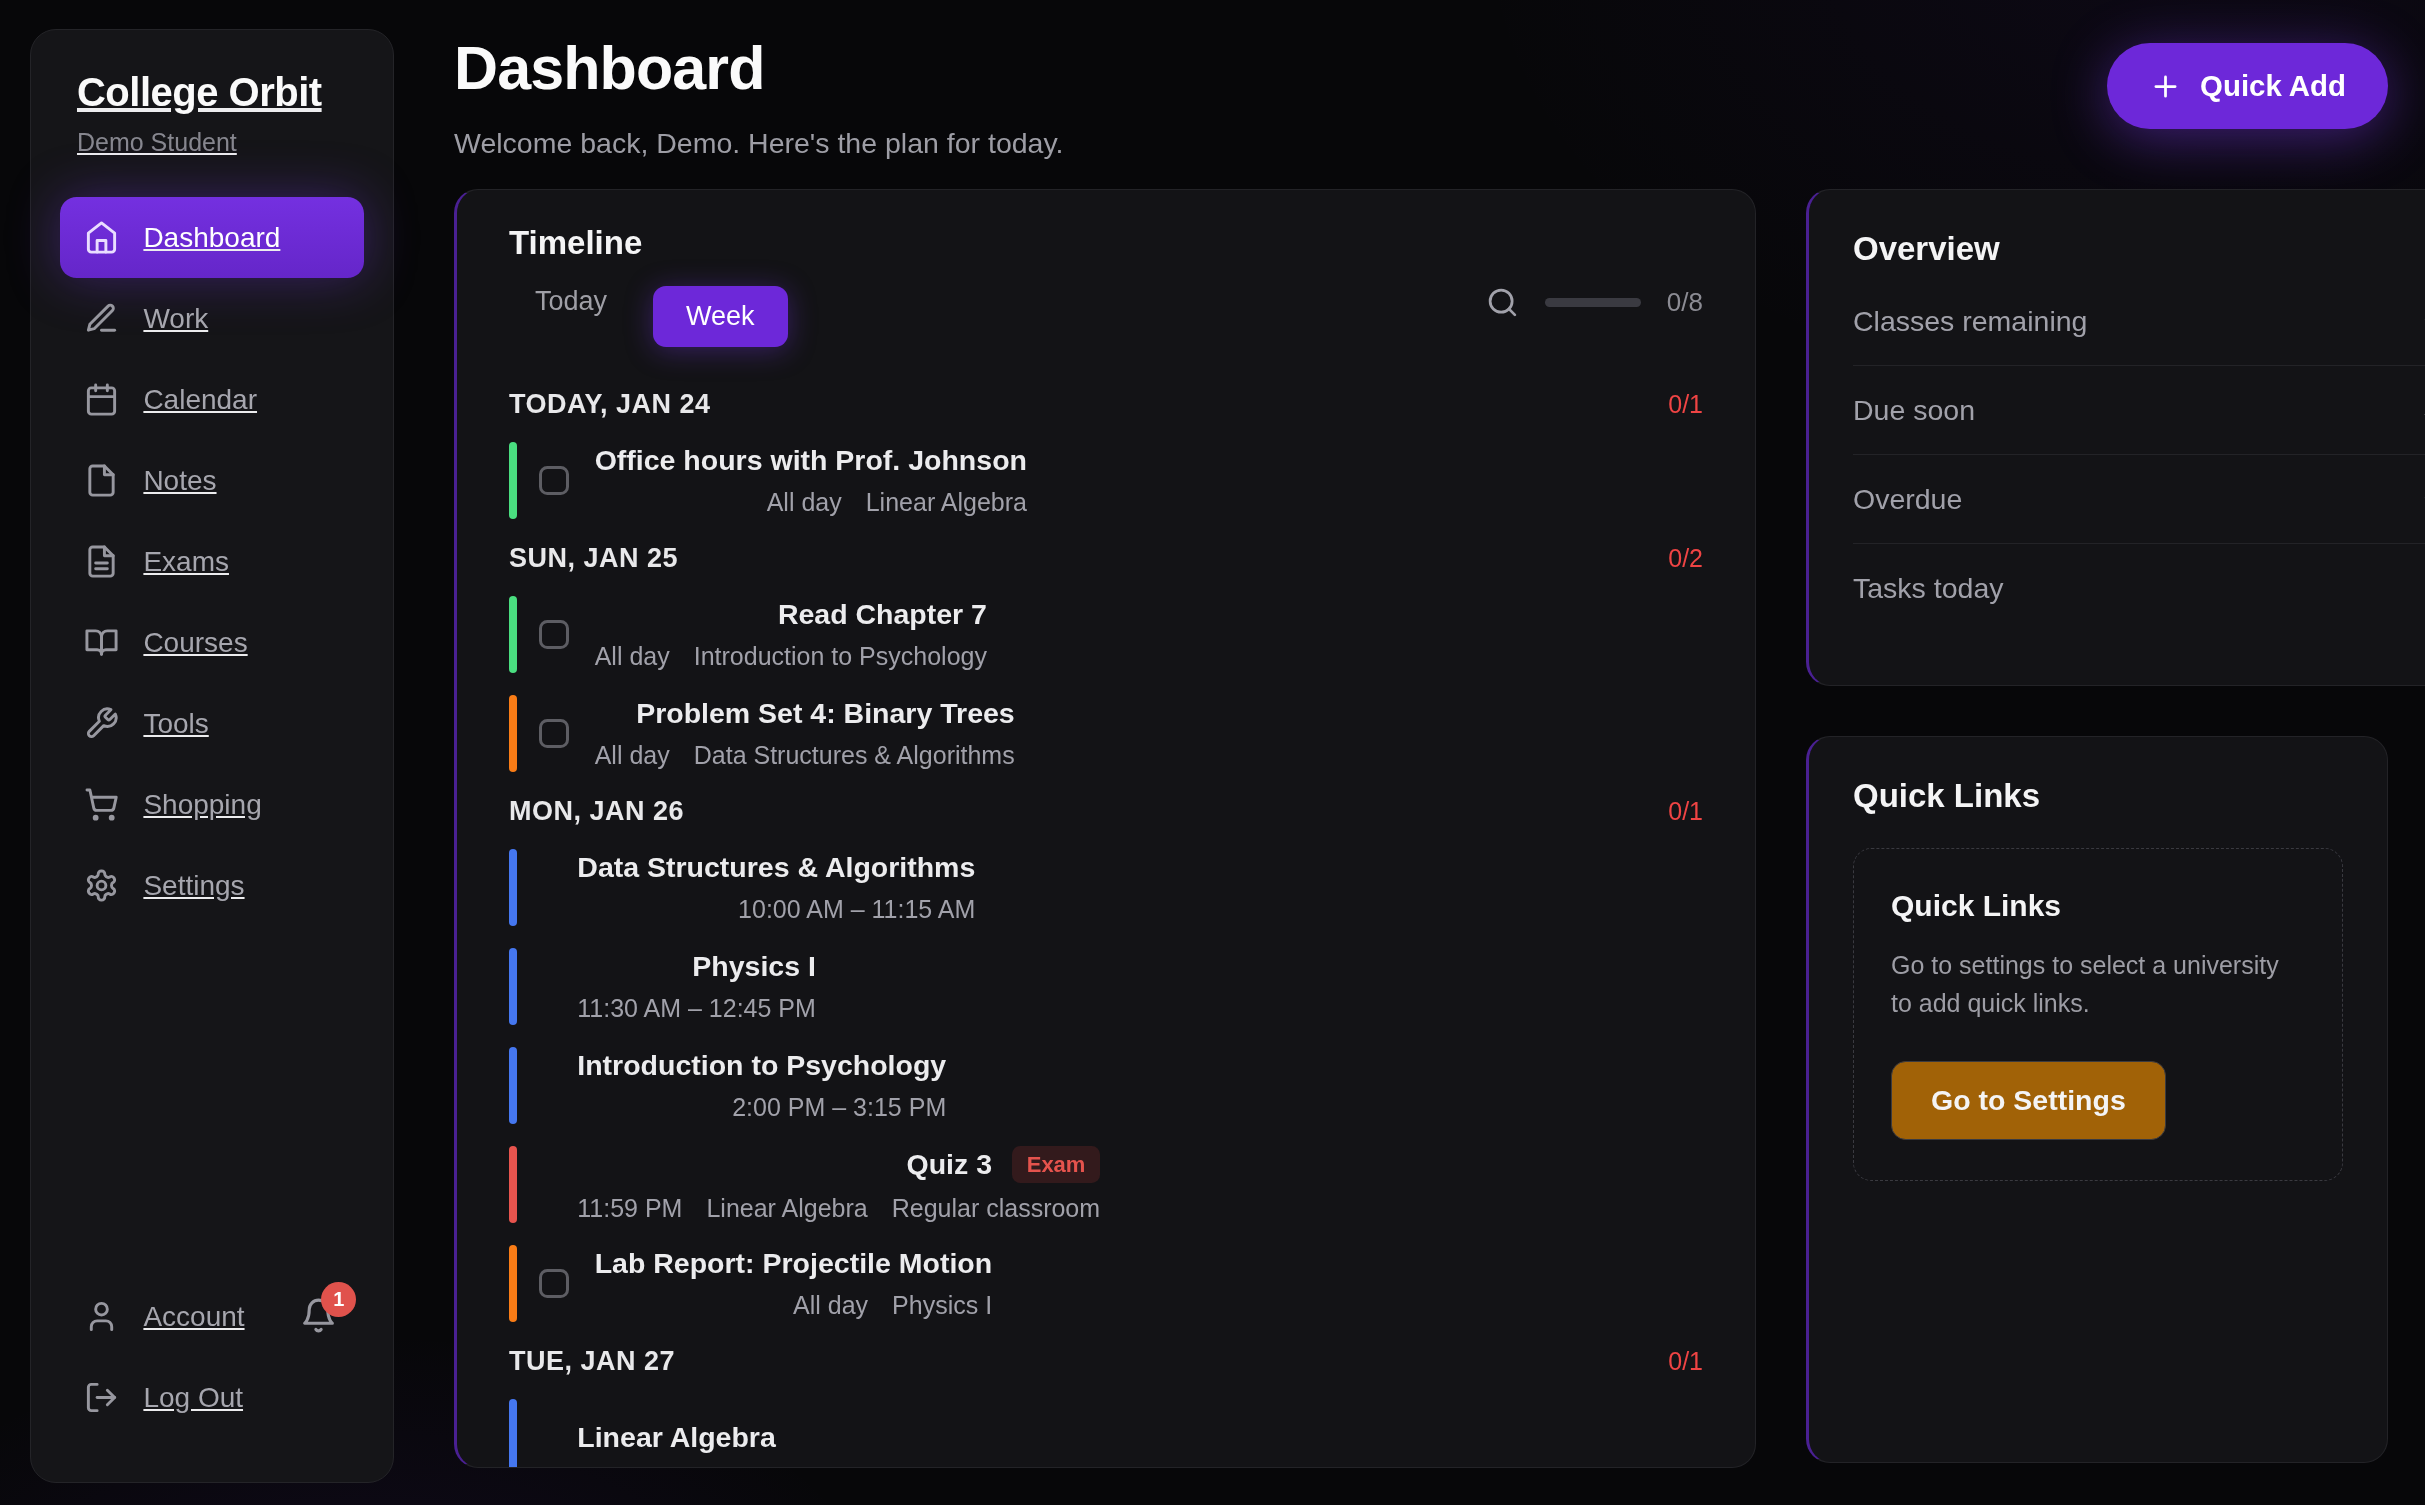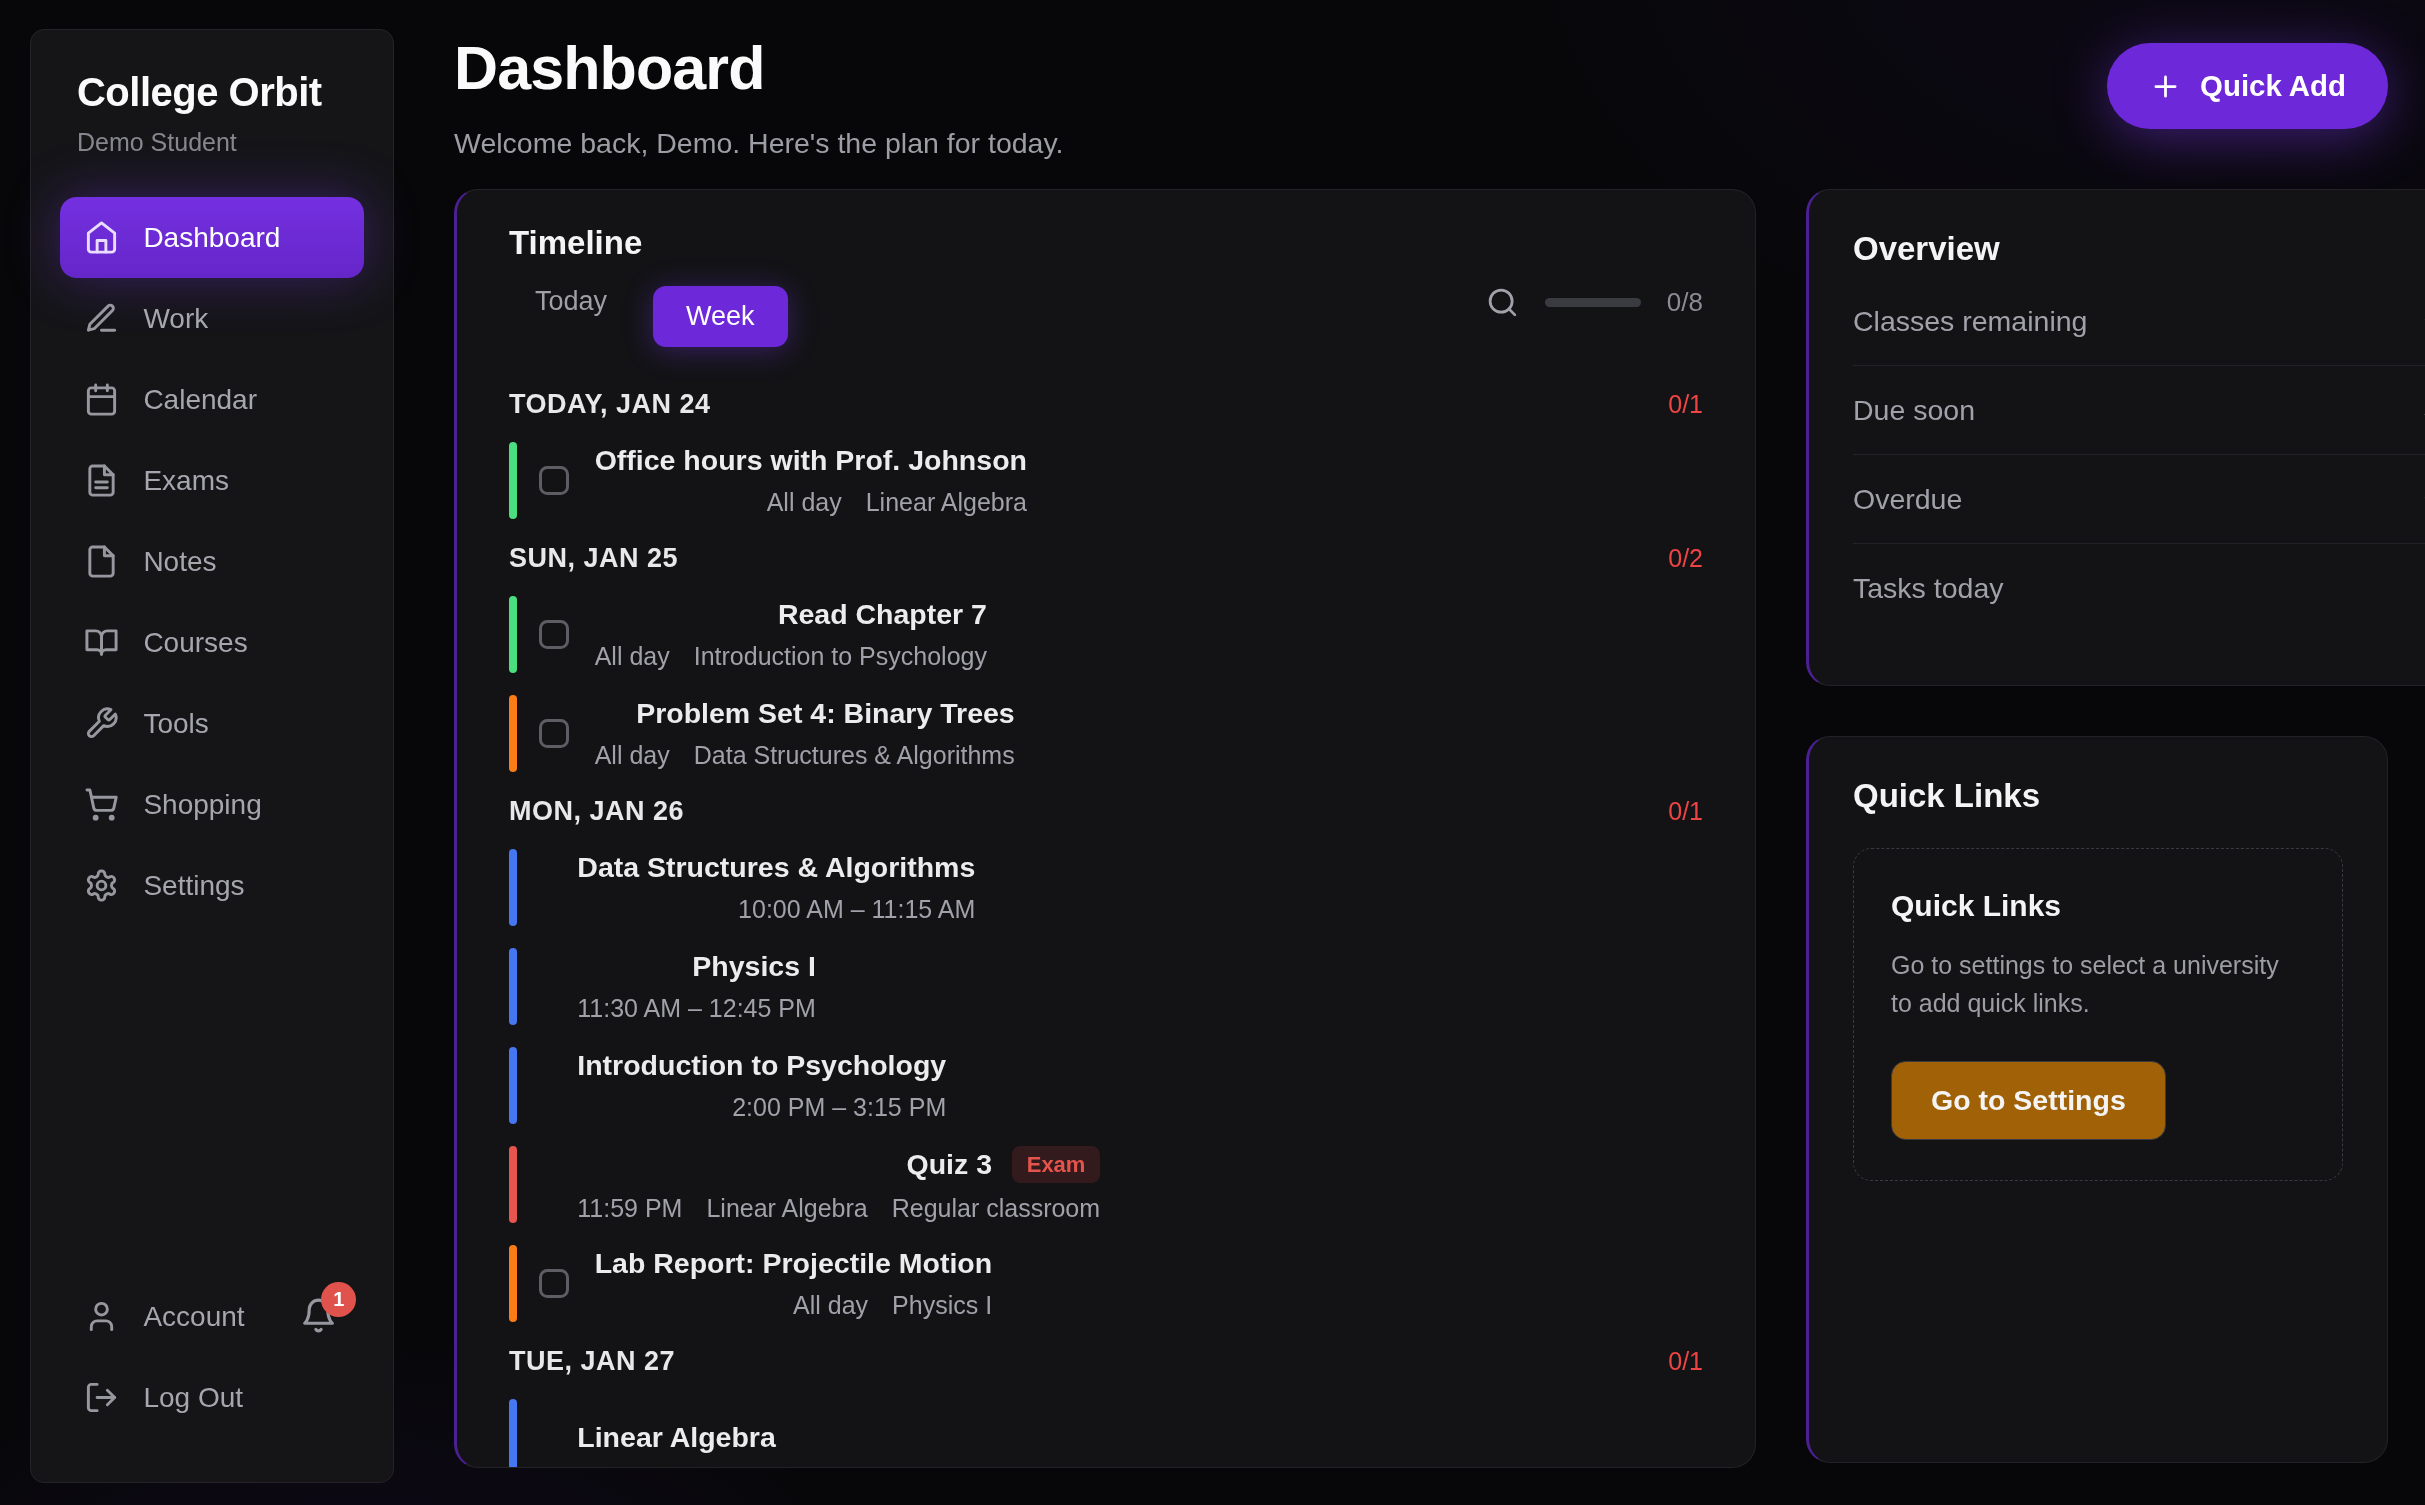--- a/index.html
+++ b/index.html
@@ -10,22 +10,22 @@
       radial-gradient(1196px 828px at 90% -5%, rgba(109,40,217,0.06), transparent 60%),
       radial-gradient(1012px 644px at 15% 112%, rgba(109,40,217,0.10), transparent 55%),
       #070709;
     color:#ececee;
     position:relative;
   }
 
   
   .sidebar {
     position:absolute; left:30px; top:29.4px; width:364px; height:1454px;
-    background:#151518; border:0.9px solid #242428; border-radius:14px;
-    padding:40px 29.4px 44px 29.4px; display:flex; flex-direction:column;
+    background:#151518; border:0.9px solid #242428; border-radius:26px;
+    padding:40px 29.4px 44px 29.4px; display:flex; flex-direction:column;text-decoration:underline;
   }
   .logo { font-size:40px; font-weight:800; color:#fafafa; letter-spacing:-0.5px; padding-left:16.6px; }
   .logo-sub { font-size:25px; color:#87878f; margin-top:13px; padding-left:16.6px; }
   .nav { margin-top:40px; display:flex; flex-direction:column; }
   .nav-item {
     height:81px; display:flex; align-items:center; gap:24px;
     padding:0 24px; border-radius:16.6px; color:#a6a6ae; font-size:28px; cursor:pointer;
   }
   .nav-item svg { width:35px; height:35px; stroke:#97979f; flex:0 0 auto; }
   .nav-item.active {
@@ -158,33 +158,33 @@
             <path d="M16 2v4M8 2v4M3 10h18"></path>
           </svg>
         </span>
         <span>Calendar</span>
       </div>
       <div class="nav-item">
         <span style="width: 35px; height: 35px; display: inline-block; flex: 0 0 auto;">
           <svg viewBox="0 0 24 24" fill="none" stroke-width="2" stroke-linecap="round" stroke-linejoin="round" style="width:100%;height:100%;display:block">
             <path d="M14 2H6a2 2 0 0 0-2 2v16a2 2 0 0 0 2 2h12a2 2 0 0 0 2-2V8z"></path>
             <path d="M14 2v6h6"></path>
-            <path d="M8 13h8M8 17h8"></path>
-          </svg>
-        </span>
-        <span>Exams</span>
+          </svg>
+        </span>
+        <span>Notes</span>
       </div>
       <div class="nav-item">
         <span style="width: 35px; height: 35px; display: inline-block; flex: 0 0 auto;">
           <svg viewBox="0 0 24 24" fill="none" stroke-width="2" stroke-linecap="round" stroke-linejoin="round" style="width:100%;height:100%;display:block">
             <path d="M14 2H6a2 2 0 0 0-2 2v16a2 2 0 0 0 2 2h12a2 2 0 0 0 2-2V8z"></path>
             <path d="M14 2v6h6"></path>
-          </svg>
-        </span>
-        <span>Notes</span>
+            <path d="M8 13h8M8 17h8"></path>
+          </svg>
+        </span>
+        <span>Exams</span>
       </div>
       <div class="nav-item">
         <span style="width: 35px; height: 35px; display: inline-block; flex: 0 0 auto;">
           <svg viewBox="0 0 24 24" fill="none" stroke-width="2" stroke-linecap="round" stroke-linejoin="round" style="width:100%;height:100%;display:block">
             <path d="M2 4h6a4 4 0 0 1 4 4v12a3 3 0 0 0-3-3H2z"></path>
             <path d="M22 4h-6a4 4 0 0 0-4 4v12a3 3 0 0 1 3-3h7z"></path>
           </svg>
         </span>
         <span>Courses</span>
       </div>

